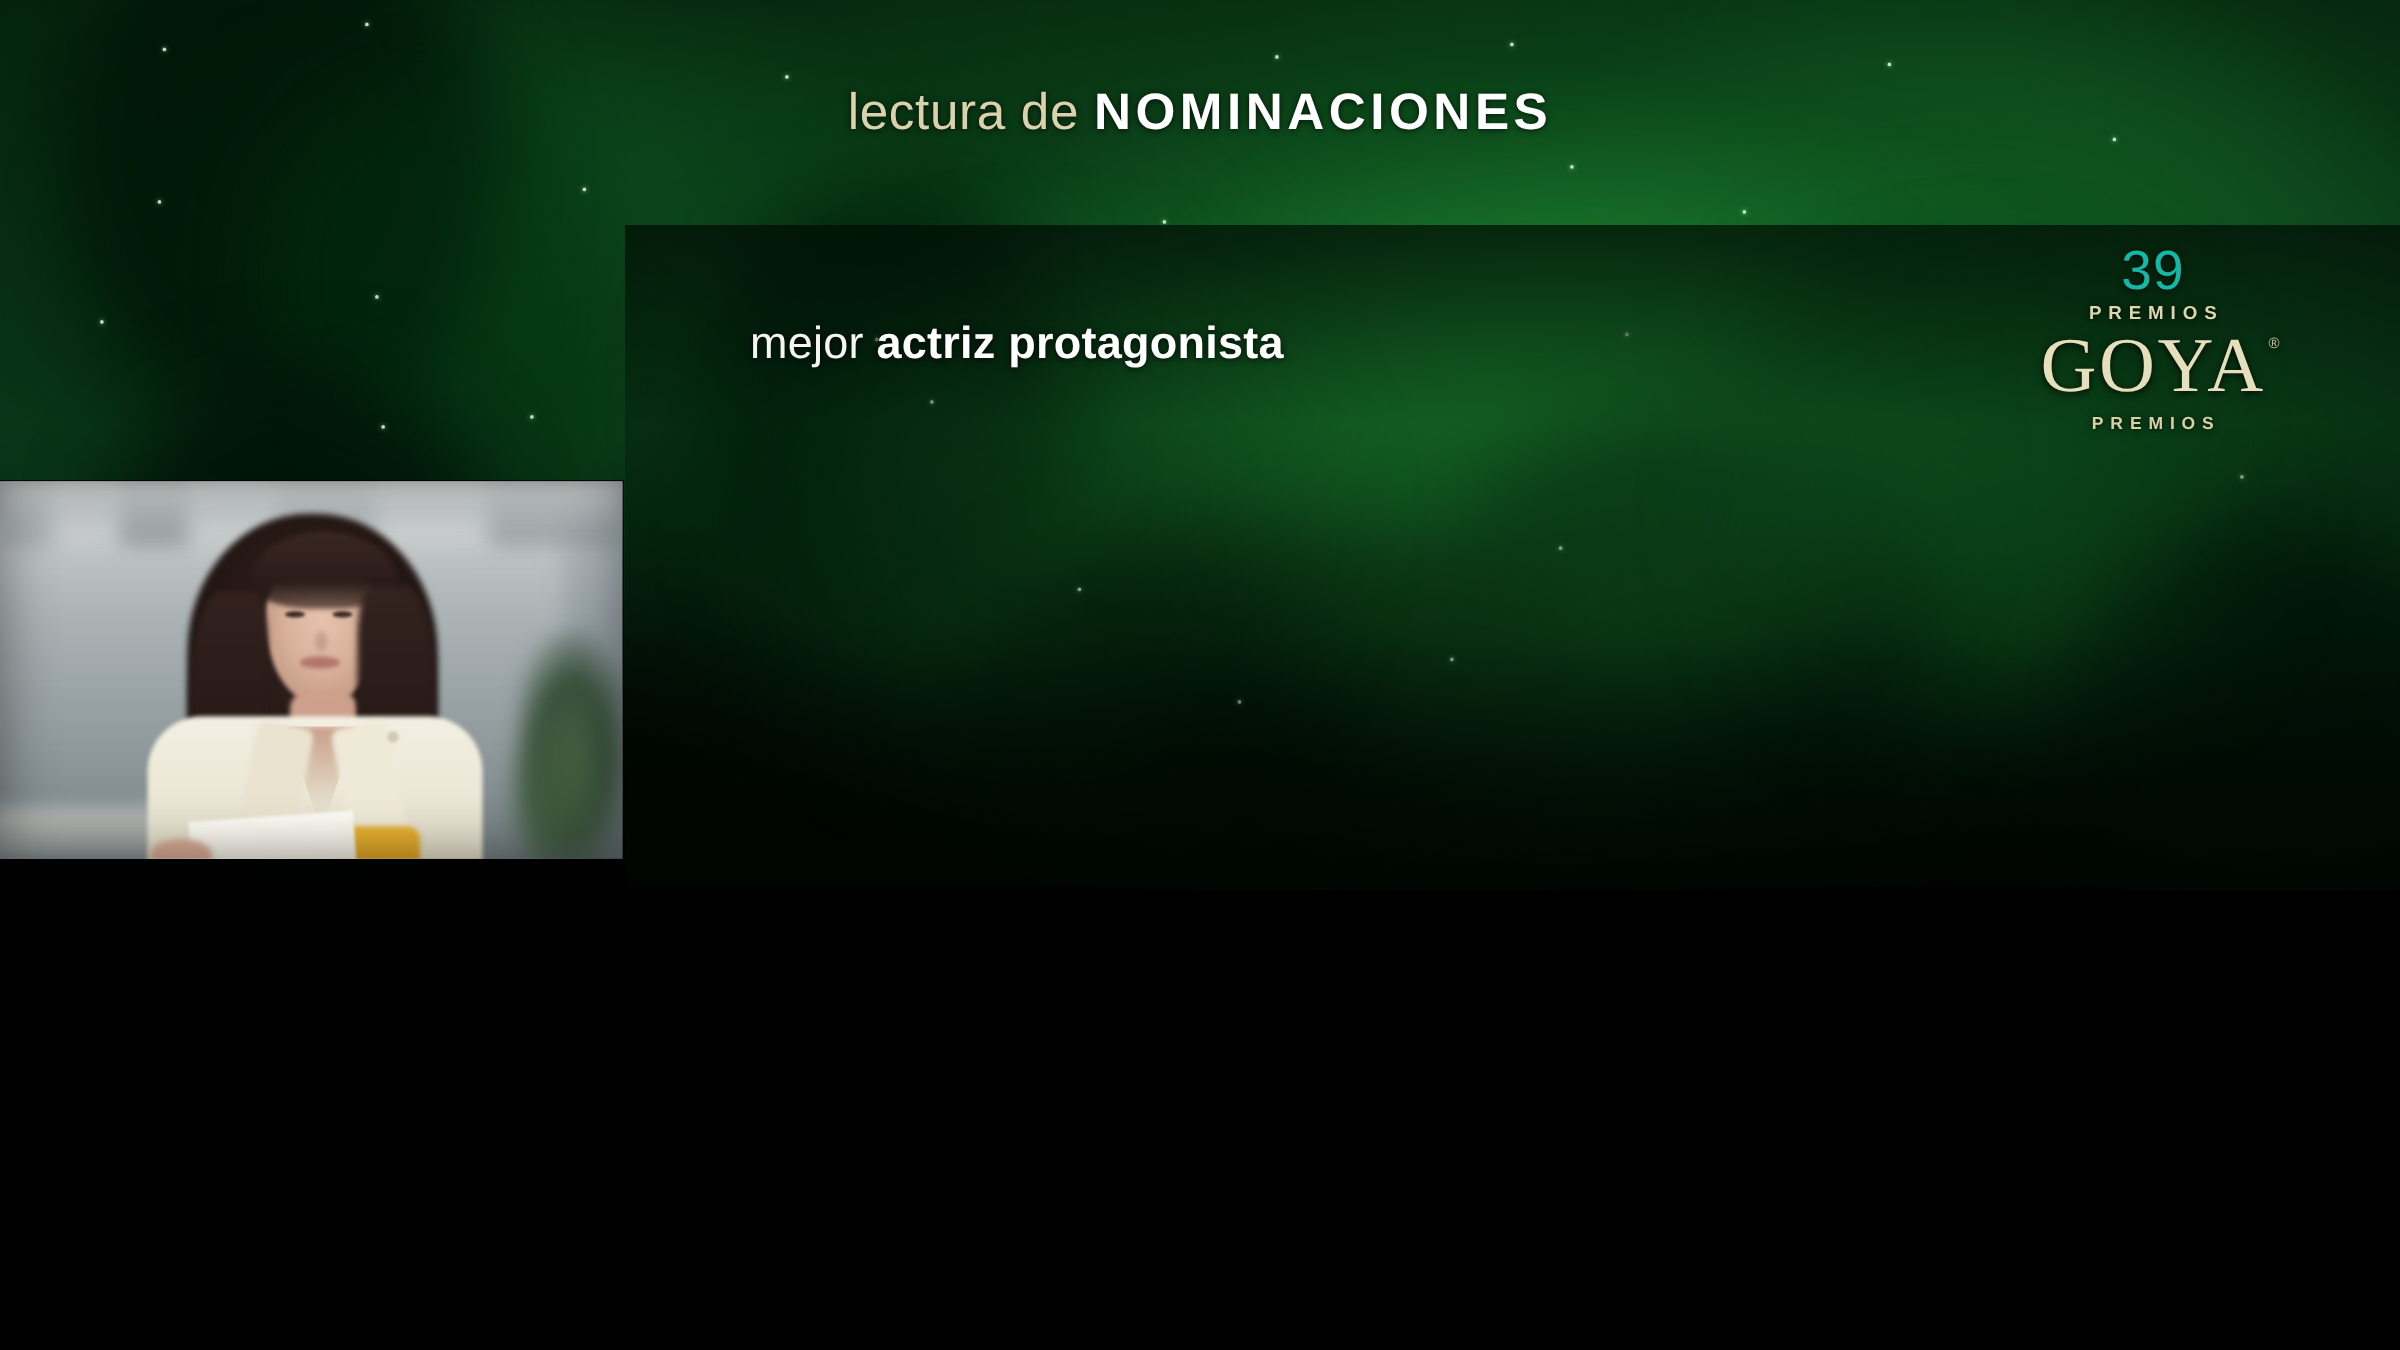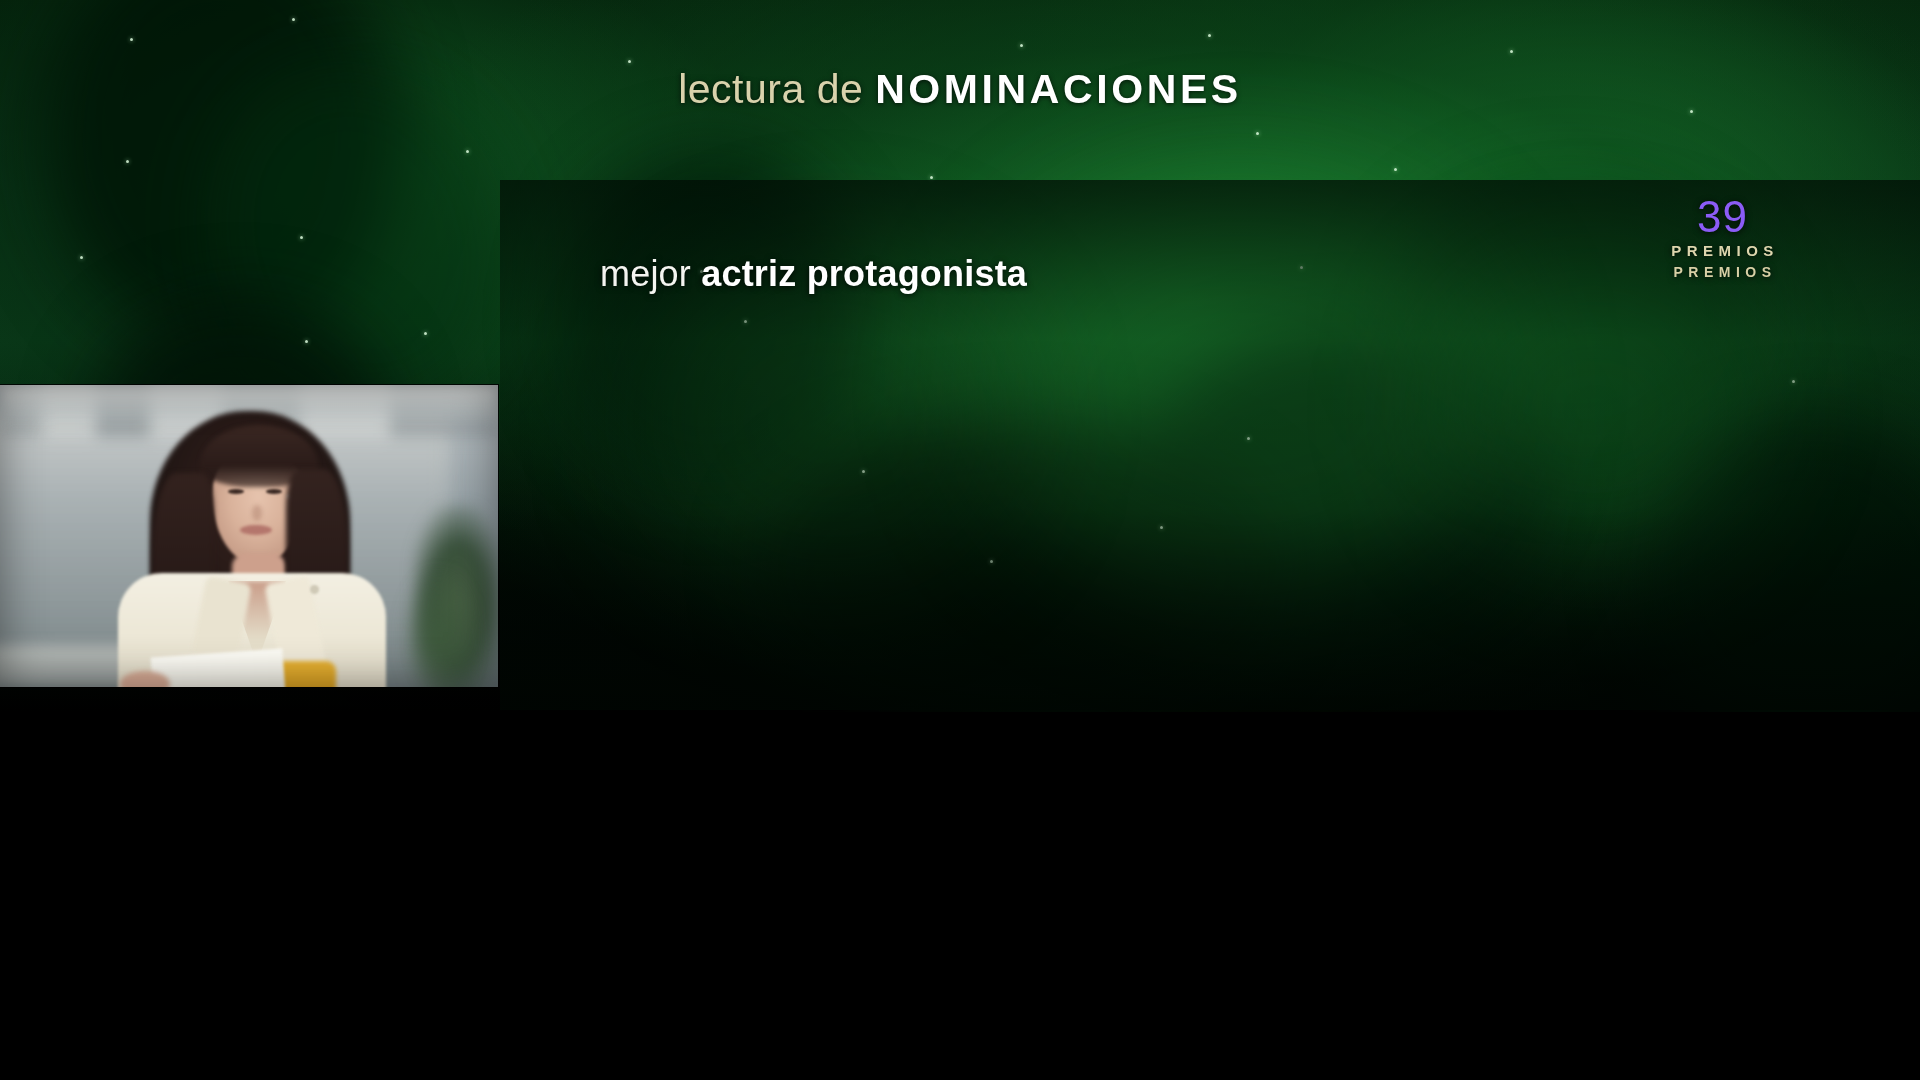--- a/index.html
+++ b/index.html
@@ -134,21 +134,21 @@
     text-align:center;
     color:#d8cfa4;
     z-index:26;
     line-height:1;
     text-shadow:0 1px 6px rgba(0,0,0,0.85);
   }
   #goya-logo .num {
     font-size:44px;
     font-weight:300;
     letter-spacing:1px;
-    color:#8b5cf6;
+    color:#14b8a6;
   }
   #goya-logo .premios {
     font-size:15px;
     font-weight:700;
     letter-spacing:5.5px;
     margin-top:4px;
     color:#ded6ae;
     padding-left:5px;
   }
   #goya-logo .goya-word {
@@ -455,20 +455,23 @@
       <span class="title-light">lectura de </span><span class="title-bold">NOMINACIONES</span>
     </div>
 
     <div id="category">
       <span class="cat-light">mejor </span><span class="cat-bold">actriz protagonista</span>
     </div>
 
     <div id="goya-logo">
       <div class="num">39</div>
       <div class="premios">PREMIOS</div>
+      <div class="goya-word">
+        <span>GOYA</span><sup class="reg">®</sup>
+      </div>
       <div class="granada">PREMIOS</div>
     </div>
 
     <div id="presenter-panel">
       <div class="pv-sky"></div>
       <div class="pv-blurwall"></div>
       <div class="pv-topblocks"></div>
       <div class="pv-topband"></div>
       <div class="pv-tree"></div>
       <div class="pv-tree2"></div>

